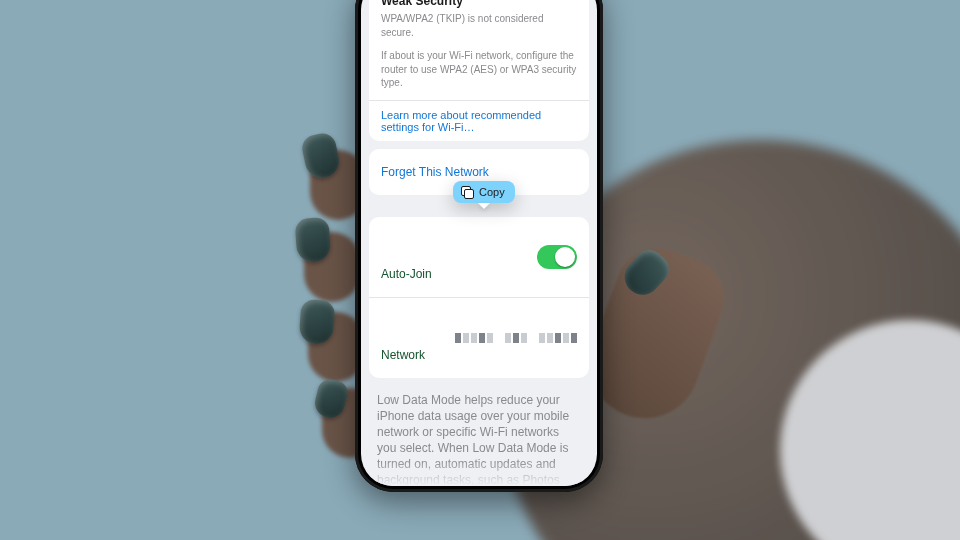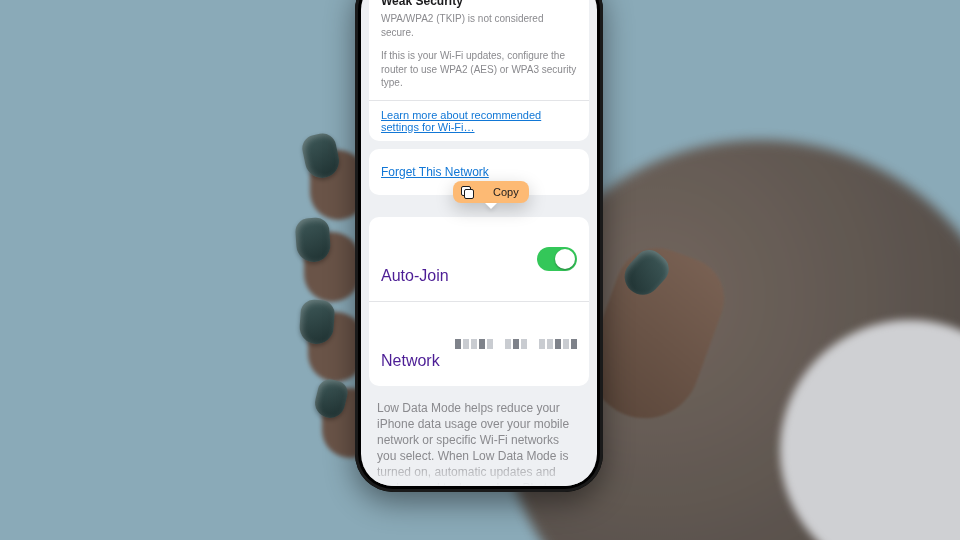--- a/index.html
+++ b/index.html
@@ -98,26 +98,26 @@
   .card {
     background: #fff;
     border-radius: 10px;
     margin: 8px 8px;
     overflow: hidden;
   }
   .card .pad { padding: 10px 12px; }
   .sep { height: 1px; background: #e3e4e7; margin: 0; }
   .title-strong { font-weight: 600; color: #1c1c1e; font-size: 12px; }
   .muted { color: #8a8a8e; font-size: 10px; line-height: 1.35; }
-  .link { color: #1177d6; font-size: 11px; text-decoration: underline; }
+  .link { color: #1177d6; font-size: 11px; }
   .row {
     display: flex; align-items: center; justify-content: space-between;
     padding: 16px 12px; min-height: 36px;
   }
-  .row .label { font-size: 16px; color: #4c1d95; margin-top: 34px; }
+  .row .label { font-size: 12px; color: #14532d; margin-top: 34px; }
 
   .footer-note {
     color: #8a8a8e; font-size: 12px; line-height: 1.35;
     padding: 6px 16px 4px;
   }
 
   
   .toggle {
     width: 40px; height: 24px; border-radius: 12px;
     background: #e5e5ea; position: relative;
@@ -140,25 +140,25 @@
     width: 6px; height: 10px;
     background: #c9ccd1;
   }
   .pixelated span.dk { background: #7e828a; }
   .pixelated .gap { background: transparent; width: 8px; }
 
   
   .popover {
     position: absolute;
     left: 92px; top: 203px;
-    background: #fdba74;
+    background: #7dd3fc;
     border-radius: 8px;
     padding: 5px 10px 5px 8px;
     box-shadow: 0 6px 18px rgba(0,0,0,0.22);
-    display: flex; align-items: flex-end; gap: 20px;
+    display: flex; align-items: flex-end; gap: 6px;
     font-size: 11px; color: #1c1c1e;
   }
   .popover::after {
     content: "";
     position: absolute;
     bottom: -6px; left: 50%; margin-left: -6px;
     width: 0; height: 0;
     border-left: 6px solid transparent;
     border-right: 6px solid transparent;
     border-top: 6px solid #fff;
@@ -198,21 +198,21 @@
 <div class="nail n4"></div>
 
 <div class="phone">
   <div class="screen">
     <div class="content">
 
       <div class="card">
         <div class="pad">
           <div class="title-strong">Weak Security</div>
           <div class="muted" style="margin-top:4px">WPA/WPA2 (TKIP) is not considered secure.</div>
-          <div class="muted" style="margin-top:10px">If this is your Wi-Fi updates, configure the router to use WPA2 (AES) or WPA3 security type.</div>
+          <div class="muted" style="margin-top:10px">If about is your Wi-Fi network, configure the router to use WPA2 (AES) or WPA3 security type.</div>
         </div>
         <div class="sep"></div>
         <div class="pad" style="padding-top:8px;padding-bottom:8px">
           <a class="link">Learn more about recommended settings for Wi-Fi…</a>
         </div>
       </div>
 
       <div class="card">
         <div class="row">
           <span class="link" style="font-size:12px">Forget This Network</span>

